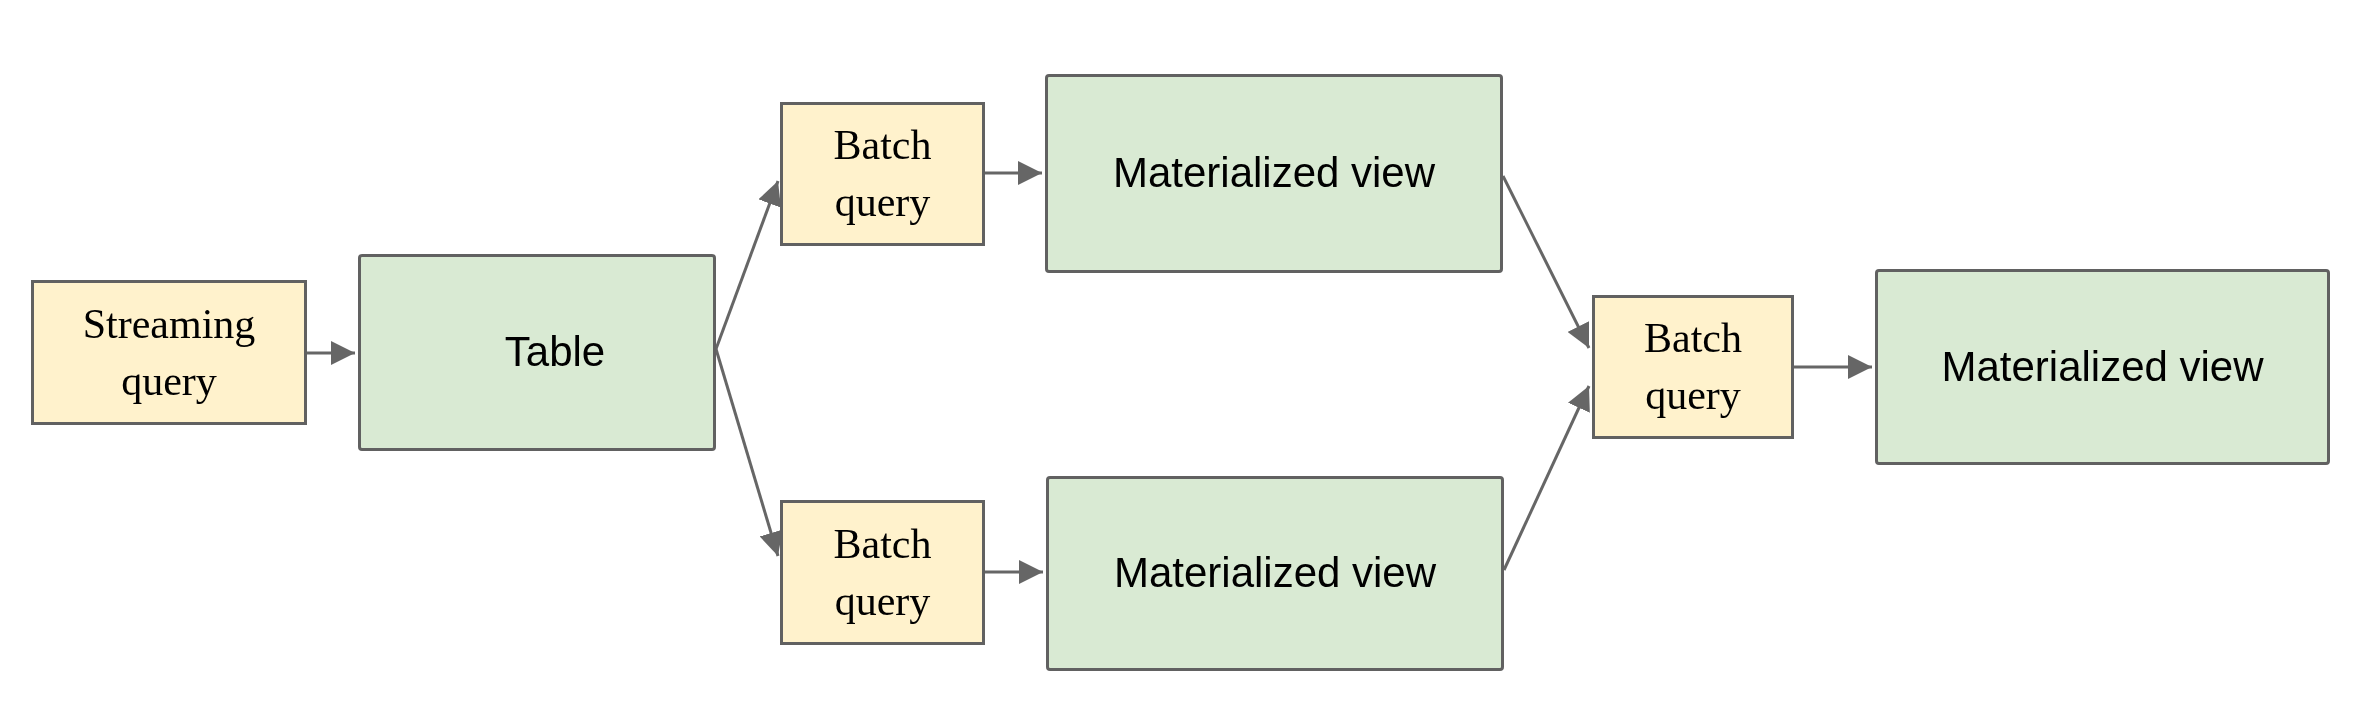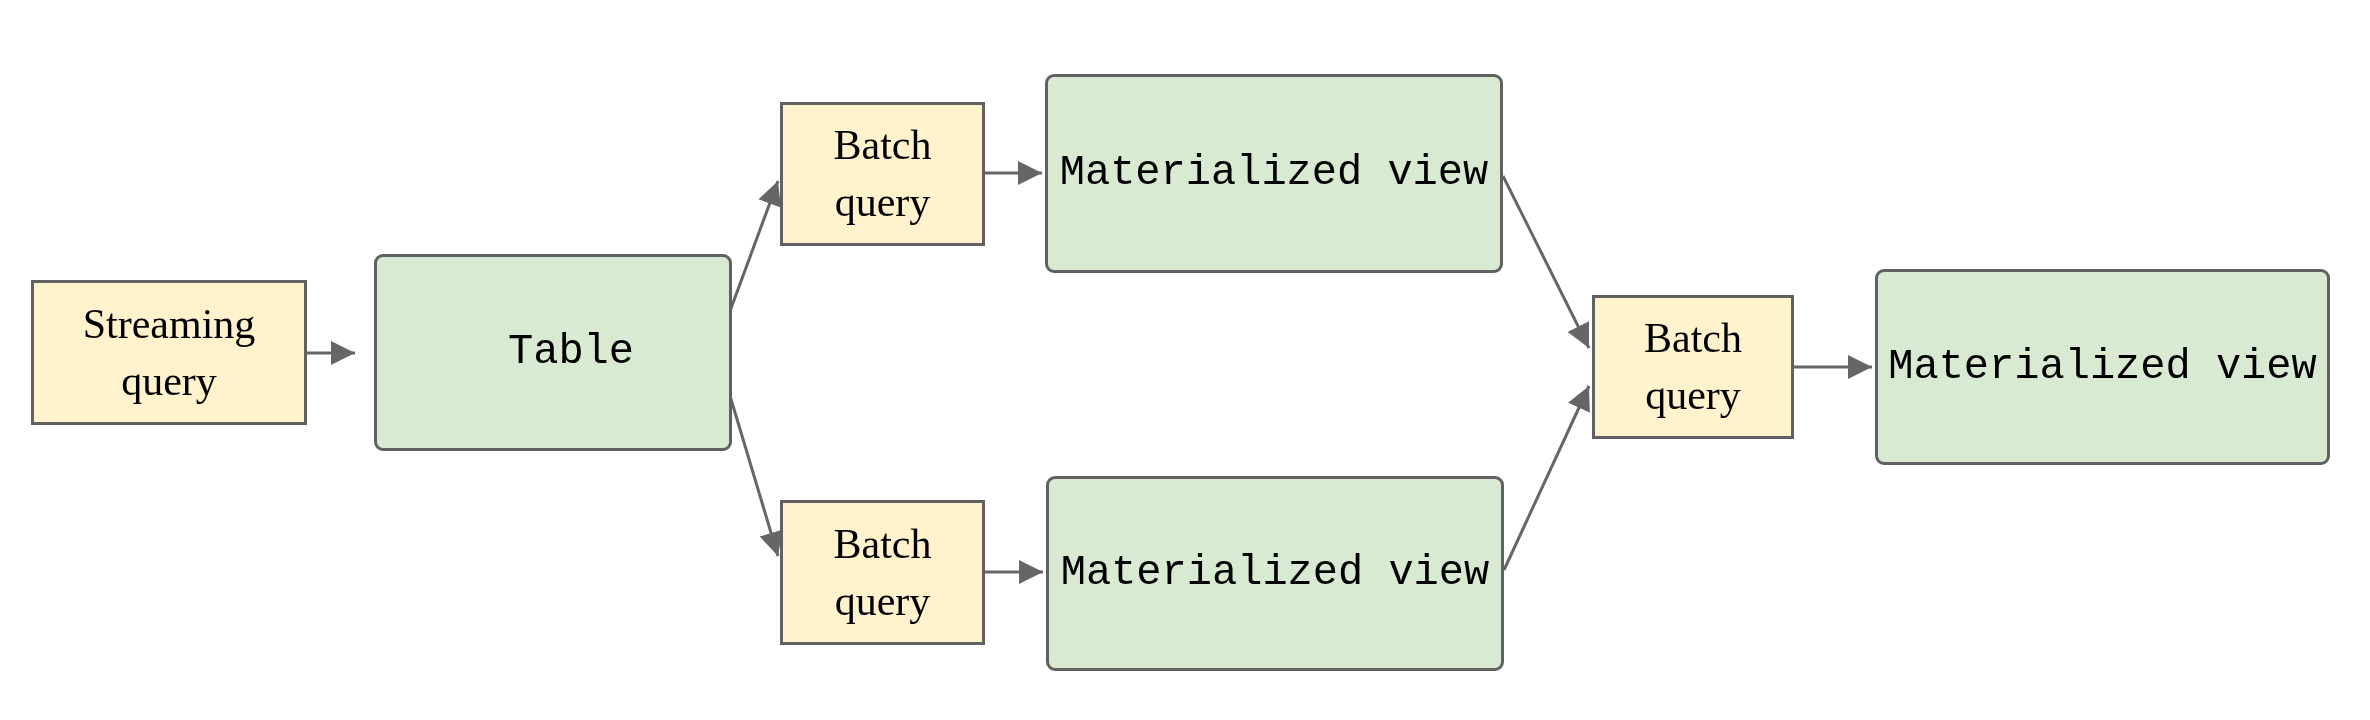--- a/index.html
+++ b/index.html
@@ -50,22 +50,21 @@
     white-space: pre-line;
   }
   .node.query {
     background: var(--query-fill);
     border: 3px solid var(--node-border);
     font-family: Liberation Serif, serif;
   }
   .node.view {
     background: var(--view-fill);
     border: 3px solid var(--node-border);
-    border-radius: 9px;
-    font-family: Liberation Mono, monospace;
+    border-radius: 4px;
   }
 </style>
 </head>
 <body>
 
 <div class="canvas">
 
   <svg class="connectors" viewBox="0 0 2370 720" xmlns="http://www.w3.org/2000/svg">
     <defs>
       <marker id="arrowhead" viewBox="0 0 10 10" refX="10" refY="5" markerWidth="8" markerHeight="8" orient="auto-start-reverse">
@@ -78,21 +77,21 @@
       <line x1="985" y1="173" x2="1042" y2="173" marker-end="url(#arrowhead)"></line>
       <line x1="985" y1="572" x2="1043" y2="572" marker-end="url(#arrowhead)"></line>
       <line x1="1503" y1="176" x2="1589" y2="348" marker-end="url(#arrowhead)"></line>
       <line x1="1504" y1="570" x2="1589" y2="386" marker-end="url(#arrowhead)"></line>
       <line x1="1794" y1="367" x2="1872" y2="367" marker-end="url(#arrowhead)"></line>
     </svg>
 
   <div class="node query" style="left:31px; top:280px; width:276px; height:145px;">Streaming
 query</div>
 
-  <div class="node view" style="left:374px; top:254px; width:358px; height:197px;padding-left:36px;">Table</div>
+  <div class="node view" style="left:358px; top:254px; width:358px; height:197px;padding-left:36px;">Table</div>
 
   <div class="node query" style="left:780px; top:102px; width:205px; height:144px;">Batch
 query</div>
 
   <div class="node view" style="left:1045px; top:74px; width:458px; height:199px;">Materialized view</div>
 
   <div class="node query" style="left:780px; top:500px; width:205px; height:145px;">Batch
 query</div>
 
   <div class="node view" style="left:1046px; top:476px; width:458px; height:195px;">Materialized view</div>

